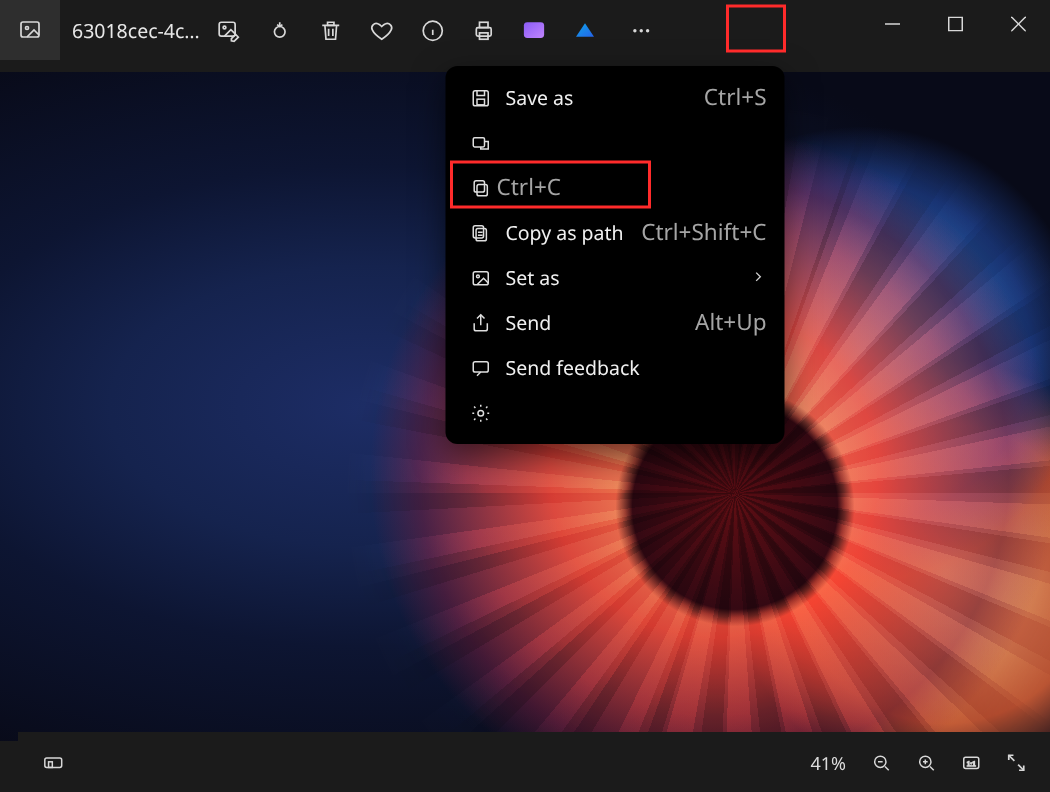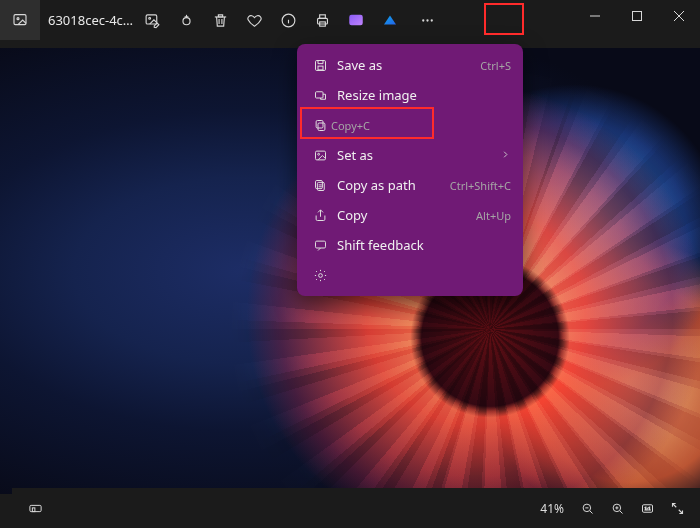--- a/index.html
+++ b/index.html
@@ -103,42 +103,42 @@
       repeating-conic-gradient(from 200deg at 70% 63%,
         rgba(255,230,200,0.25) 0deg 6deg,
         rgba(0,0,0,0.0) 6deg 14deg);
   }
 
   
   .menu {
     position: absolute;
     top: 44px; left: 297px;
     width: 226px;
-    background: #701a75;
+    background: #000000;
     border-radius: 8px;
     box-shadow: 0 8px 22px rgba(0,0,0,.55);
     padding: 6px 0;
     z-index: 15;
   }
   .mrow {
     display: flex;
     align-items: center;
     height: 30px;
     padding: 0 12px;
     cursor: pointer;
     color: #f0f0f0;
   }
   .mrow .micon {
     width: 22px;
     display: flex; align-items: center; justify-content: center;
     color: #dedede;
   }
   .mrow .micon svg { width: 15px; height: 15px; }
   .mrow .mlabel { flex: 1; padding-left: 6px; font-size: 13px; }
-  .mrow .mshort { font-size: 11px; color: #a5a5a5; }
+  .mrow .mshort { font-size: 15px; color: #a5a5a5; }
   .mrow .mchev { color: #cfcfcf; }
 
   
   .statusbar {
     position: absolute;
     left: 12px; right: 0; bottom: 0;
     height: 40px;
     display: flex;
     align-items: center;
     background: #1b1b1b;
@@ -282,74 +282,73 @@
     <span class="mlabel">Save as</span>
     <span class="mshort">Ctrl+S</span>
   </div>
   <div class="mrow">
     <span class="micon">
         <svg viewBox="0 0 24 24" fill="none" stroke="currentColor" stroke-width="1.6">
           <rect x="4" y="6" width="12" height="10" rx="1.5"></rect>
           <path d="M16 10h4v8h-8v-2"></path>
         </svg>
       </span>
-    <span class="mlabel">Resize image</span>
   </div>
   <div class="mrow">
     <span class="micon">
         <svg viewBox="0 0 24 24" fill="none" stroke="currentColor" stroke-width="1.6">
           <rect x="8" y="8" width="11" height="12" rx="2"></rect>
           <rect x="5" y="4" width="11" height="12" rx="2"></rect>
         </svg>
       </span>
-    <span class="mshort">Copy+C</span>
+    <span class="mshort">Ctrl+C</span>
+  </div>
+  <div class="mrow">
+    <span class="micon">
+        <svg viewBox="0 0 24 24" fill="none" stroke="currentColor" stroke-width="1.6">
+          <rect x="7" y="7" width="11" height="13" rx="2"></rect>
+          <rect x="4" y="4" width="11" height="13" rx="2"></rect>
+          <path d="M9 11h5M9 14h5"></path>
+        </svg>
+      </span>
+    <span class="mlabel">Copy as path</span>
+    <span class="mshort">Ctrl+Shift+C</span>
   </div>
   <div class="mrow">
     <span class="micon">
         <svg viewBox="0 0 24 24" fill="none" stroke="currentColor" stroke-width="1.6">
           <rect x="4" y="5" width="16" height="14" rx="2"></rect>
           <circle cx="9" cy="10" r="1.5"></circle>
           <path d="M20 17l-5-5-7 7"></path>
         </svg>
       </span>
     <span class="mlabel">Set as</span>
     <span class="mchev"><svg width="11" height="11" viewBox="0 0 24 24" fill="none" stroke="currentColor" stroke-width="2">
           <path d="M9 6l6 6-6 6"></path>
         </svg></span>
   </div>
   <div class="mrow">
     <span class="micon">
         <svg viewBox="0 0 24 24" fill="none" stroke="currentColor" stroke-width="1.6">
-          <rect x="7" y="7" width="11" height="13" rx="2"></rect>
-          <rect x="4" y="4" width="11" height="13" rx="2"></rect>
-          <path d="M9 11h5M9 14h5"></path>
-        </svg>
-      </span>
-    <span class="mlabel">Copy as path</span>
-    <span class="mshort">Ctrl+Shift+C</span>
-  </div>
-  <div class="mrow">
-    <span class="micon">
-        <svg viewBox="0 0 24 24" fill="none" stroke="currentColor" stroke-width="1.6">
           <path d="M5 12v6a2 2 0 002 2h10a2 2 0 002-2v-6"></path>
           <path d="M12 3v11"></path>
           <path d="M8 7l4-4 4 4"></path>
         </svg>
       </span>
-    <span class="mlabel">Copy</span>
+    <span class="mlabel">Send</span>
     <span class="mshort">Alt+Up</span>
   </div>
   <div class="mrow">
     <span class="micon">
         <svg viewBox="0 0 24 24" fill="none" stroke="currentColor" stroke-width="1.6">
           <rect x="4" y="5" width="16" height="11" rx="2"></rect>
           <path d="M8 20l4-4"></path>
         </svg>
       </span>
-    <span class="mlabel">Shift feedback</span>
+    <span class="mlabel">Send feedback</span>
   </div>
   <div class="mrow">
     <span class="micon">
         <svg viewBox="0 0 24 24" fill="none" stroke="currentColor" stroke-width="1.6">
           <circle cx="12" cy="12" r="3"></circle>
           <path d="M12 3v2M12 19v2M4.9 4.9l1.4 1.4M17.7 17.7l1.4 1.4M3 12h2M19 12h2M4.9 19.1l1.4-1.4M17.7 6.3l1.4-1.4"></path>
         </svg>
       </span>
   </div>
 </div>

